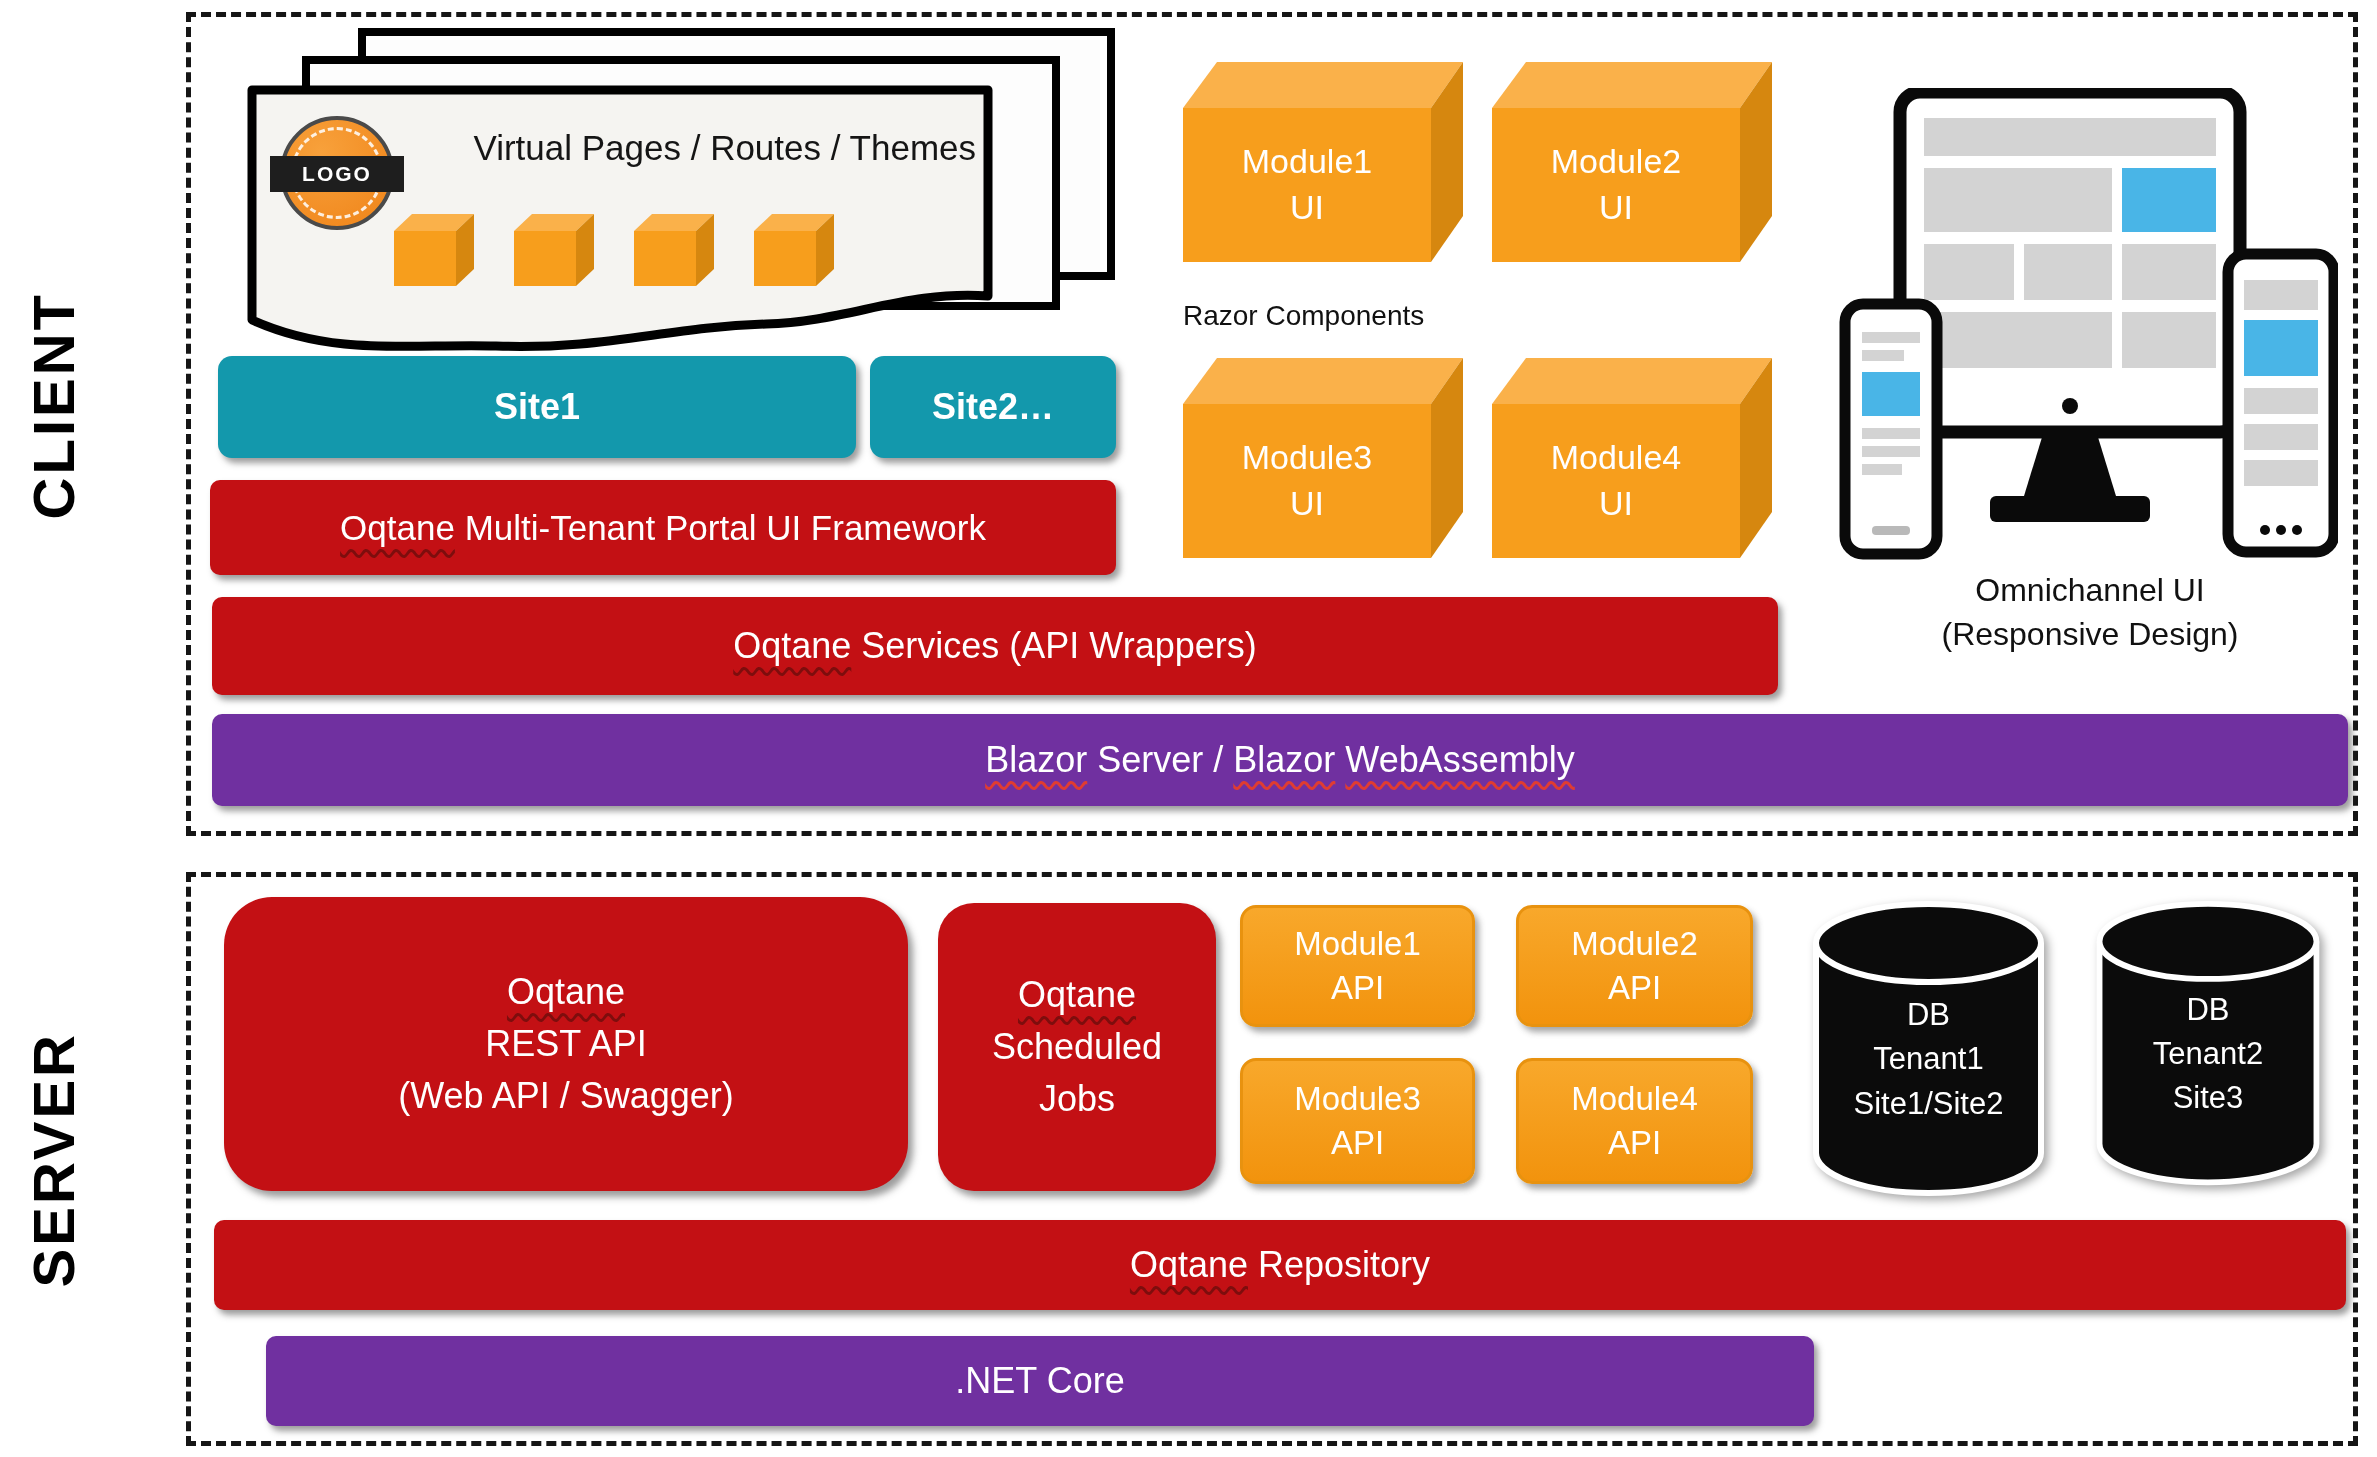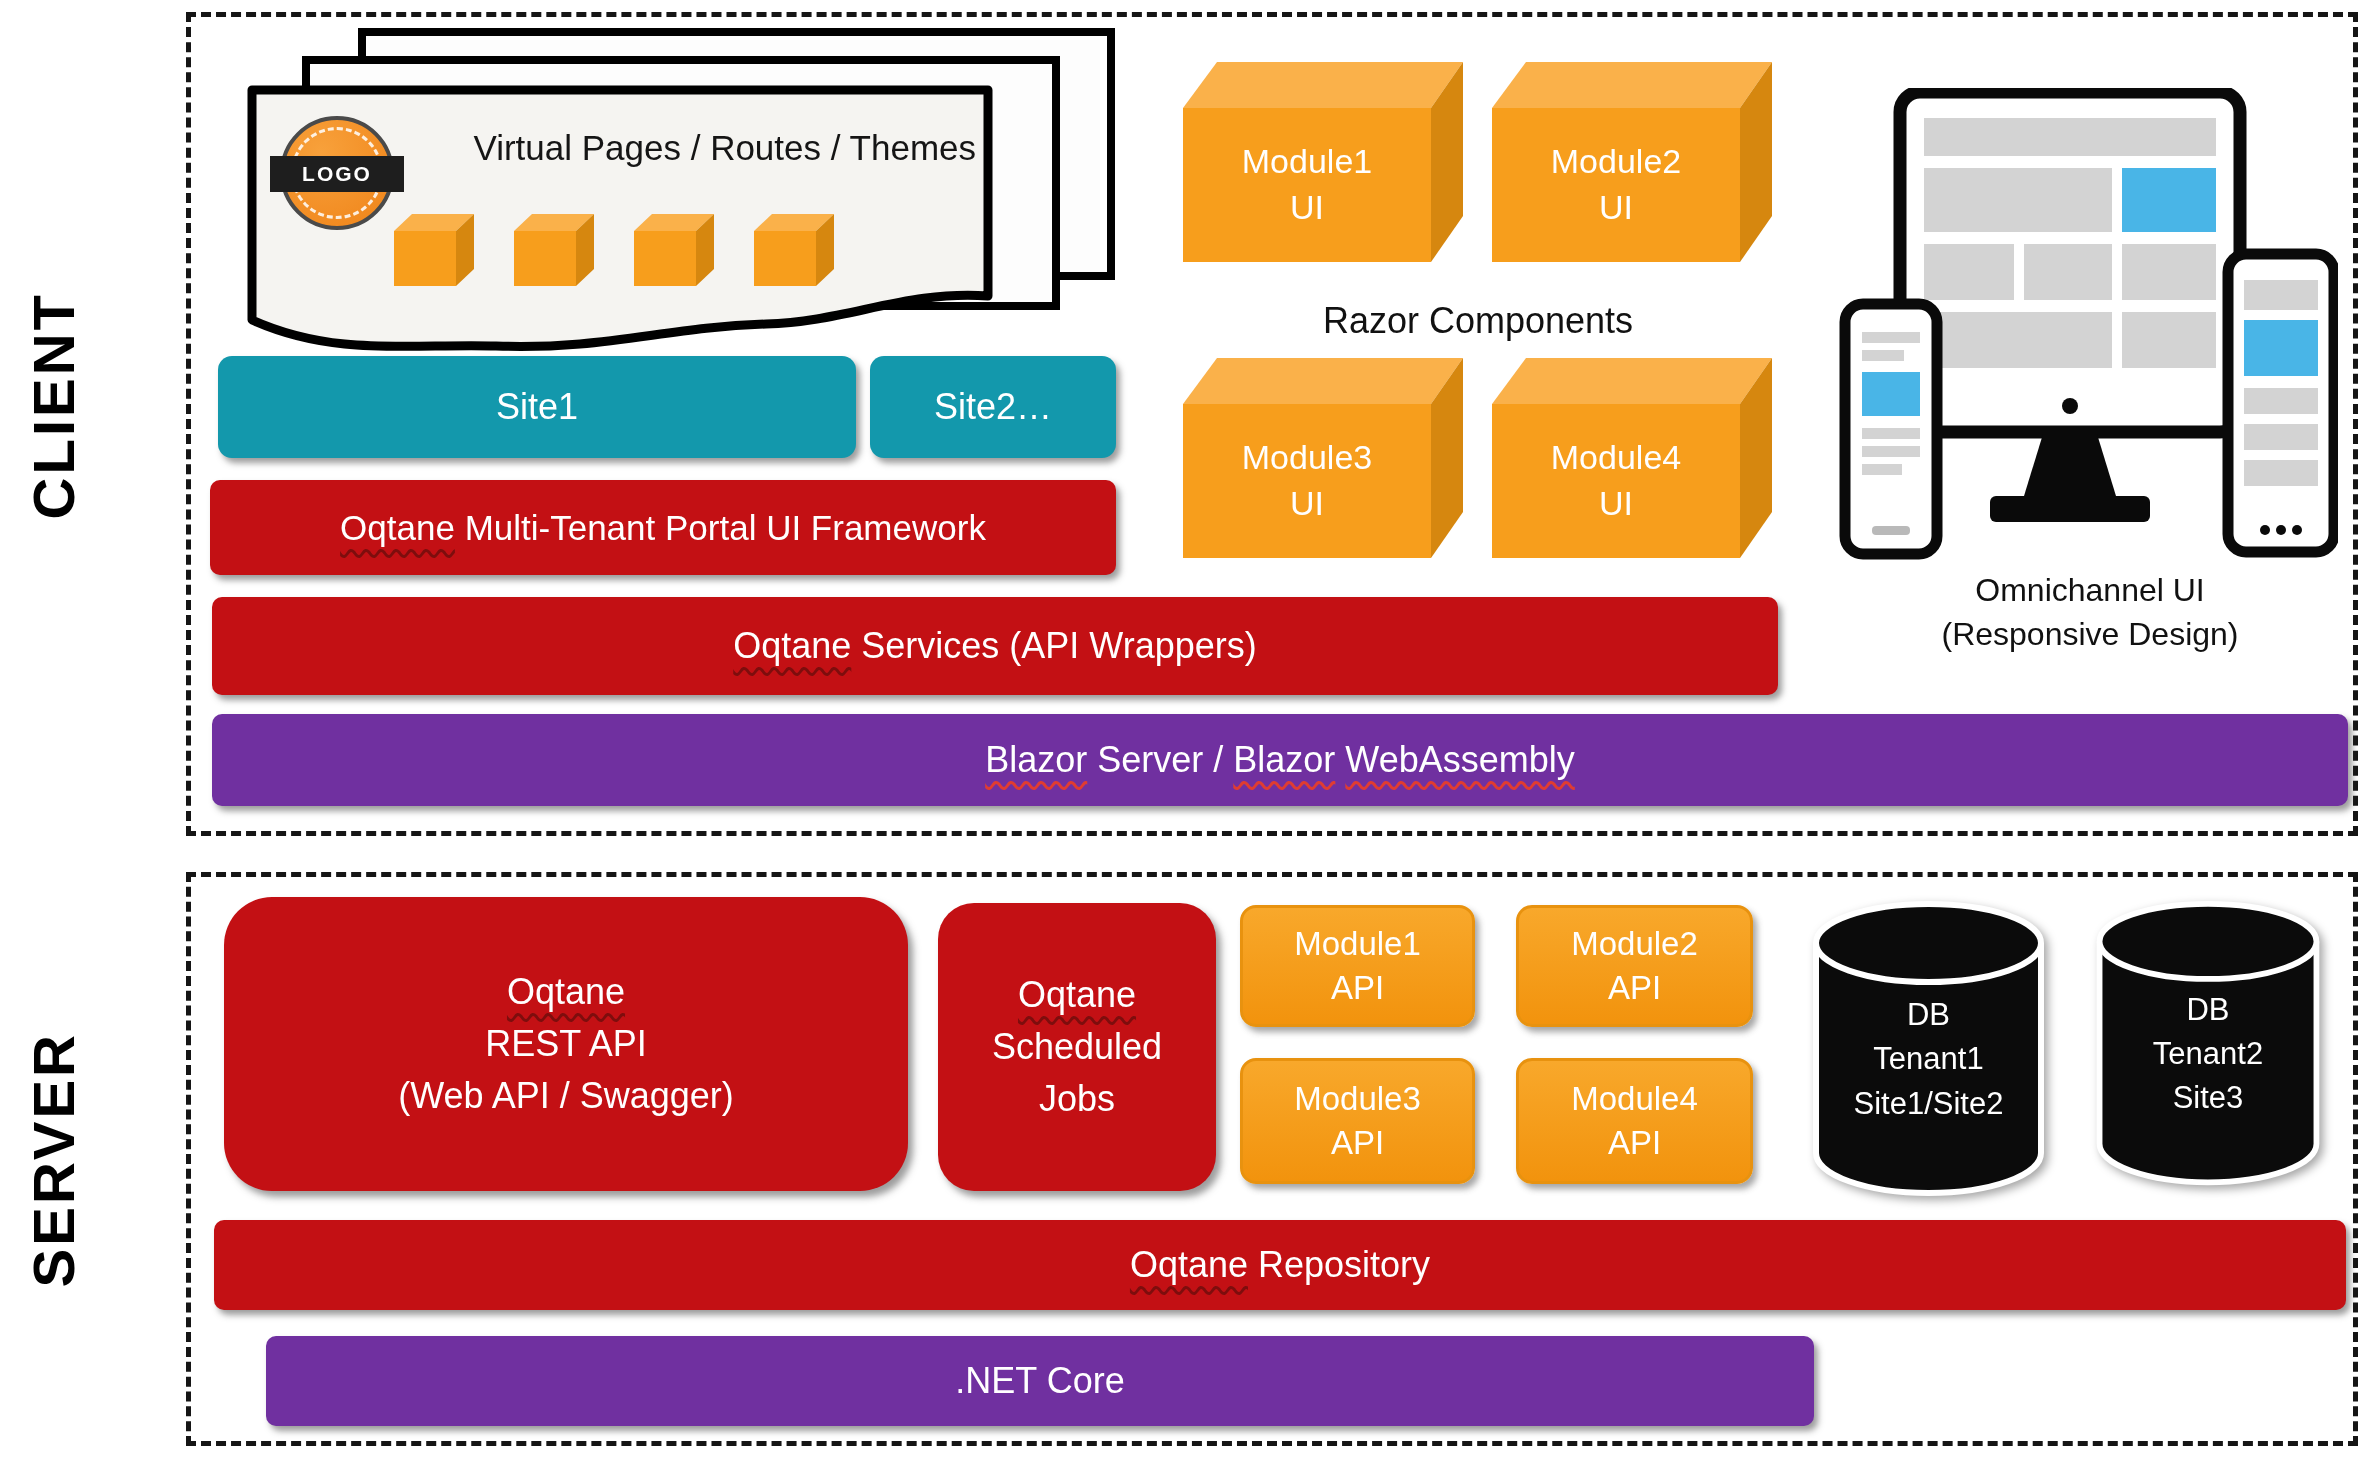--- a/index.html
+++ b/index.html
@@ -35,21 +35,21 @@
   .logo-circle::after{content:"";position:absolute;inset:7px;border:3px dashed rgba(255,255,255,0.85);border-radius:50%;}
   .logo-ribbon{position:absolute;left:-10px;right:-10px;top:40px;height:36px;background:#1E1E1E;
     display:flex;align-items:center;justify-content:center;color:#fff;font-weight:700;
     font-size:21px;letter-spacing:2px;}
 
   
   .bar{position:absolute;display:flex;align-items:center;justify-content:center;
     color:#fff;font-size:36px;border-radius:10px;box-sizing:border-box;
     box-shadow:4px 5px 6px rgba(60,60,60,0.5);white-space:pre;}
   .red{background:#C31014;}
-  .teal{background:#1398AC;}
+  .teal{background:#1398AC;font-weight:bold;}
   .purple{background:#7030A0;}
   .site1{left:218px;top:356px;width:638px;height:102px;border-radius:14px;}
   .site2{left:870px;top:356px;width:246px;height:102px;border-radius:14px;}
   .framework{left:210px;top:480px;width:906px;height:95px;font-size:35px;}
   .services{left:212px;top:597px;width:1566px;height:98px;}
   .blazor{left:212px;top:714px;width:2136px;height:92px;}
   .repository{left:214px;top:1220px;width:2132px;height:90px;}
   .dotnet{left:218px;top:1336px;width:1548px;height:90px;margin-left:48px;}
   .efcore{left:1800px;top:1336px;width:546px;height:90px;}
 
@@ -64,22 +64,22 @@
   .cube-front{fill:#F79E1C;}
   .cube-top{fill:#FAB14A;}
   .cube-side{fill:#D6870F;}
   .cube-label{position:absolute;left:0;top:46px;width:248px;height:154px;display:flex;
     flex-direction:column;align-items:center;justify-content:center;color:#fff;
     font-size:34px;line-height:1.35;}
   .m1{left:1183px;top:62px;}
   .m2{left:1492px;top:62px;}
   .m3{left:1183px;top:358px;}
   .m4{left:1492px;top:358px;}
-  .razor-label{position:absolute;left:1183px;top:300px;width:590px;text-align:center;
-    font-size:36px;color:#111;}
+  .razor-label{position:absolute;left:1183px;top:300px;width:590px;text-align:left;
+    font-size:28px;color:#111;}
 
   
   .devices{position:absolute;left:1838px;top:88px;width:500px;height:478px;}
   .omnichannel-label{position:absolute;left:1848px;top:568px;width:484px;text-align:center;
     font-size:32px;color:#111;line-height:1.38;}
 
   
   .big-red{position:absolute;background:#C31014;color:#fff;display:flex;flex-direction:column;
     align-items:center;justify-content:center;font-size:36px;line-height:1.45;
     box-shadow:5px 6px 7px rgba(60,60,60,0.5);box-sizing:border-box;text-align:center;}

